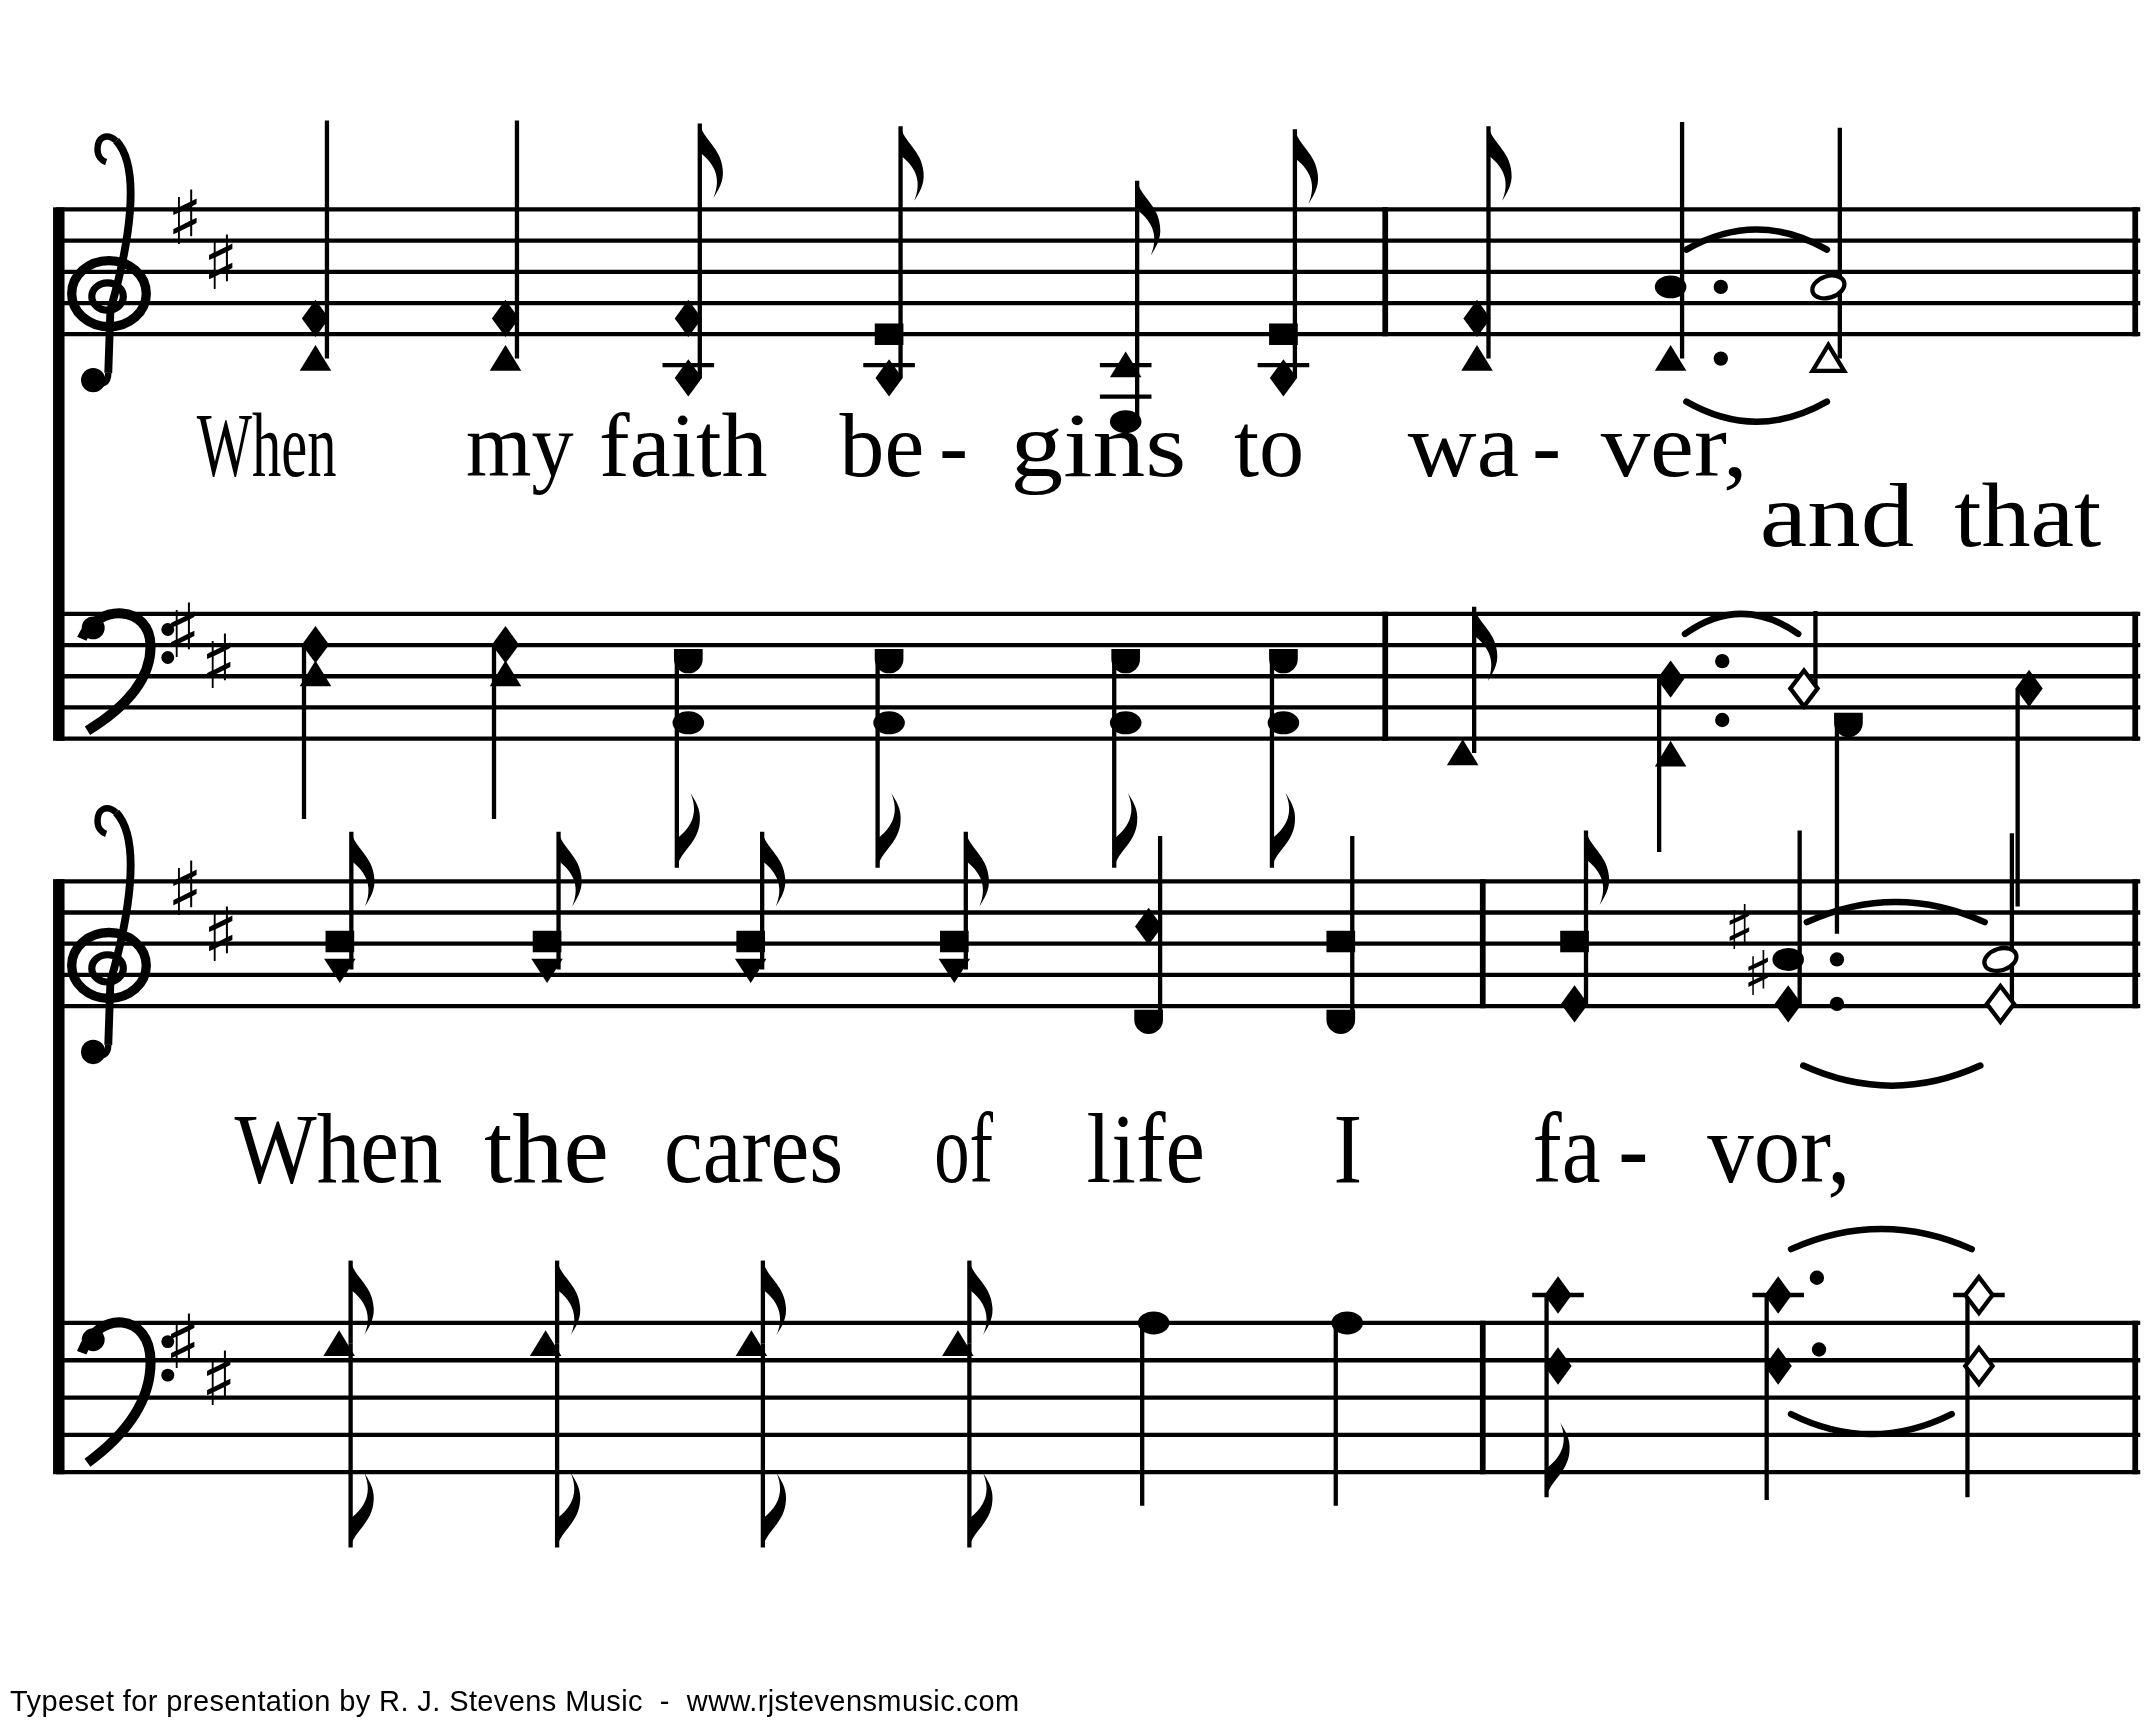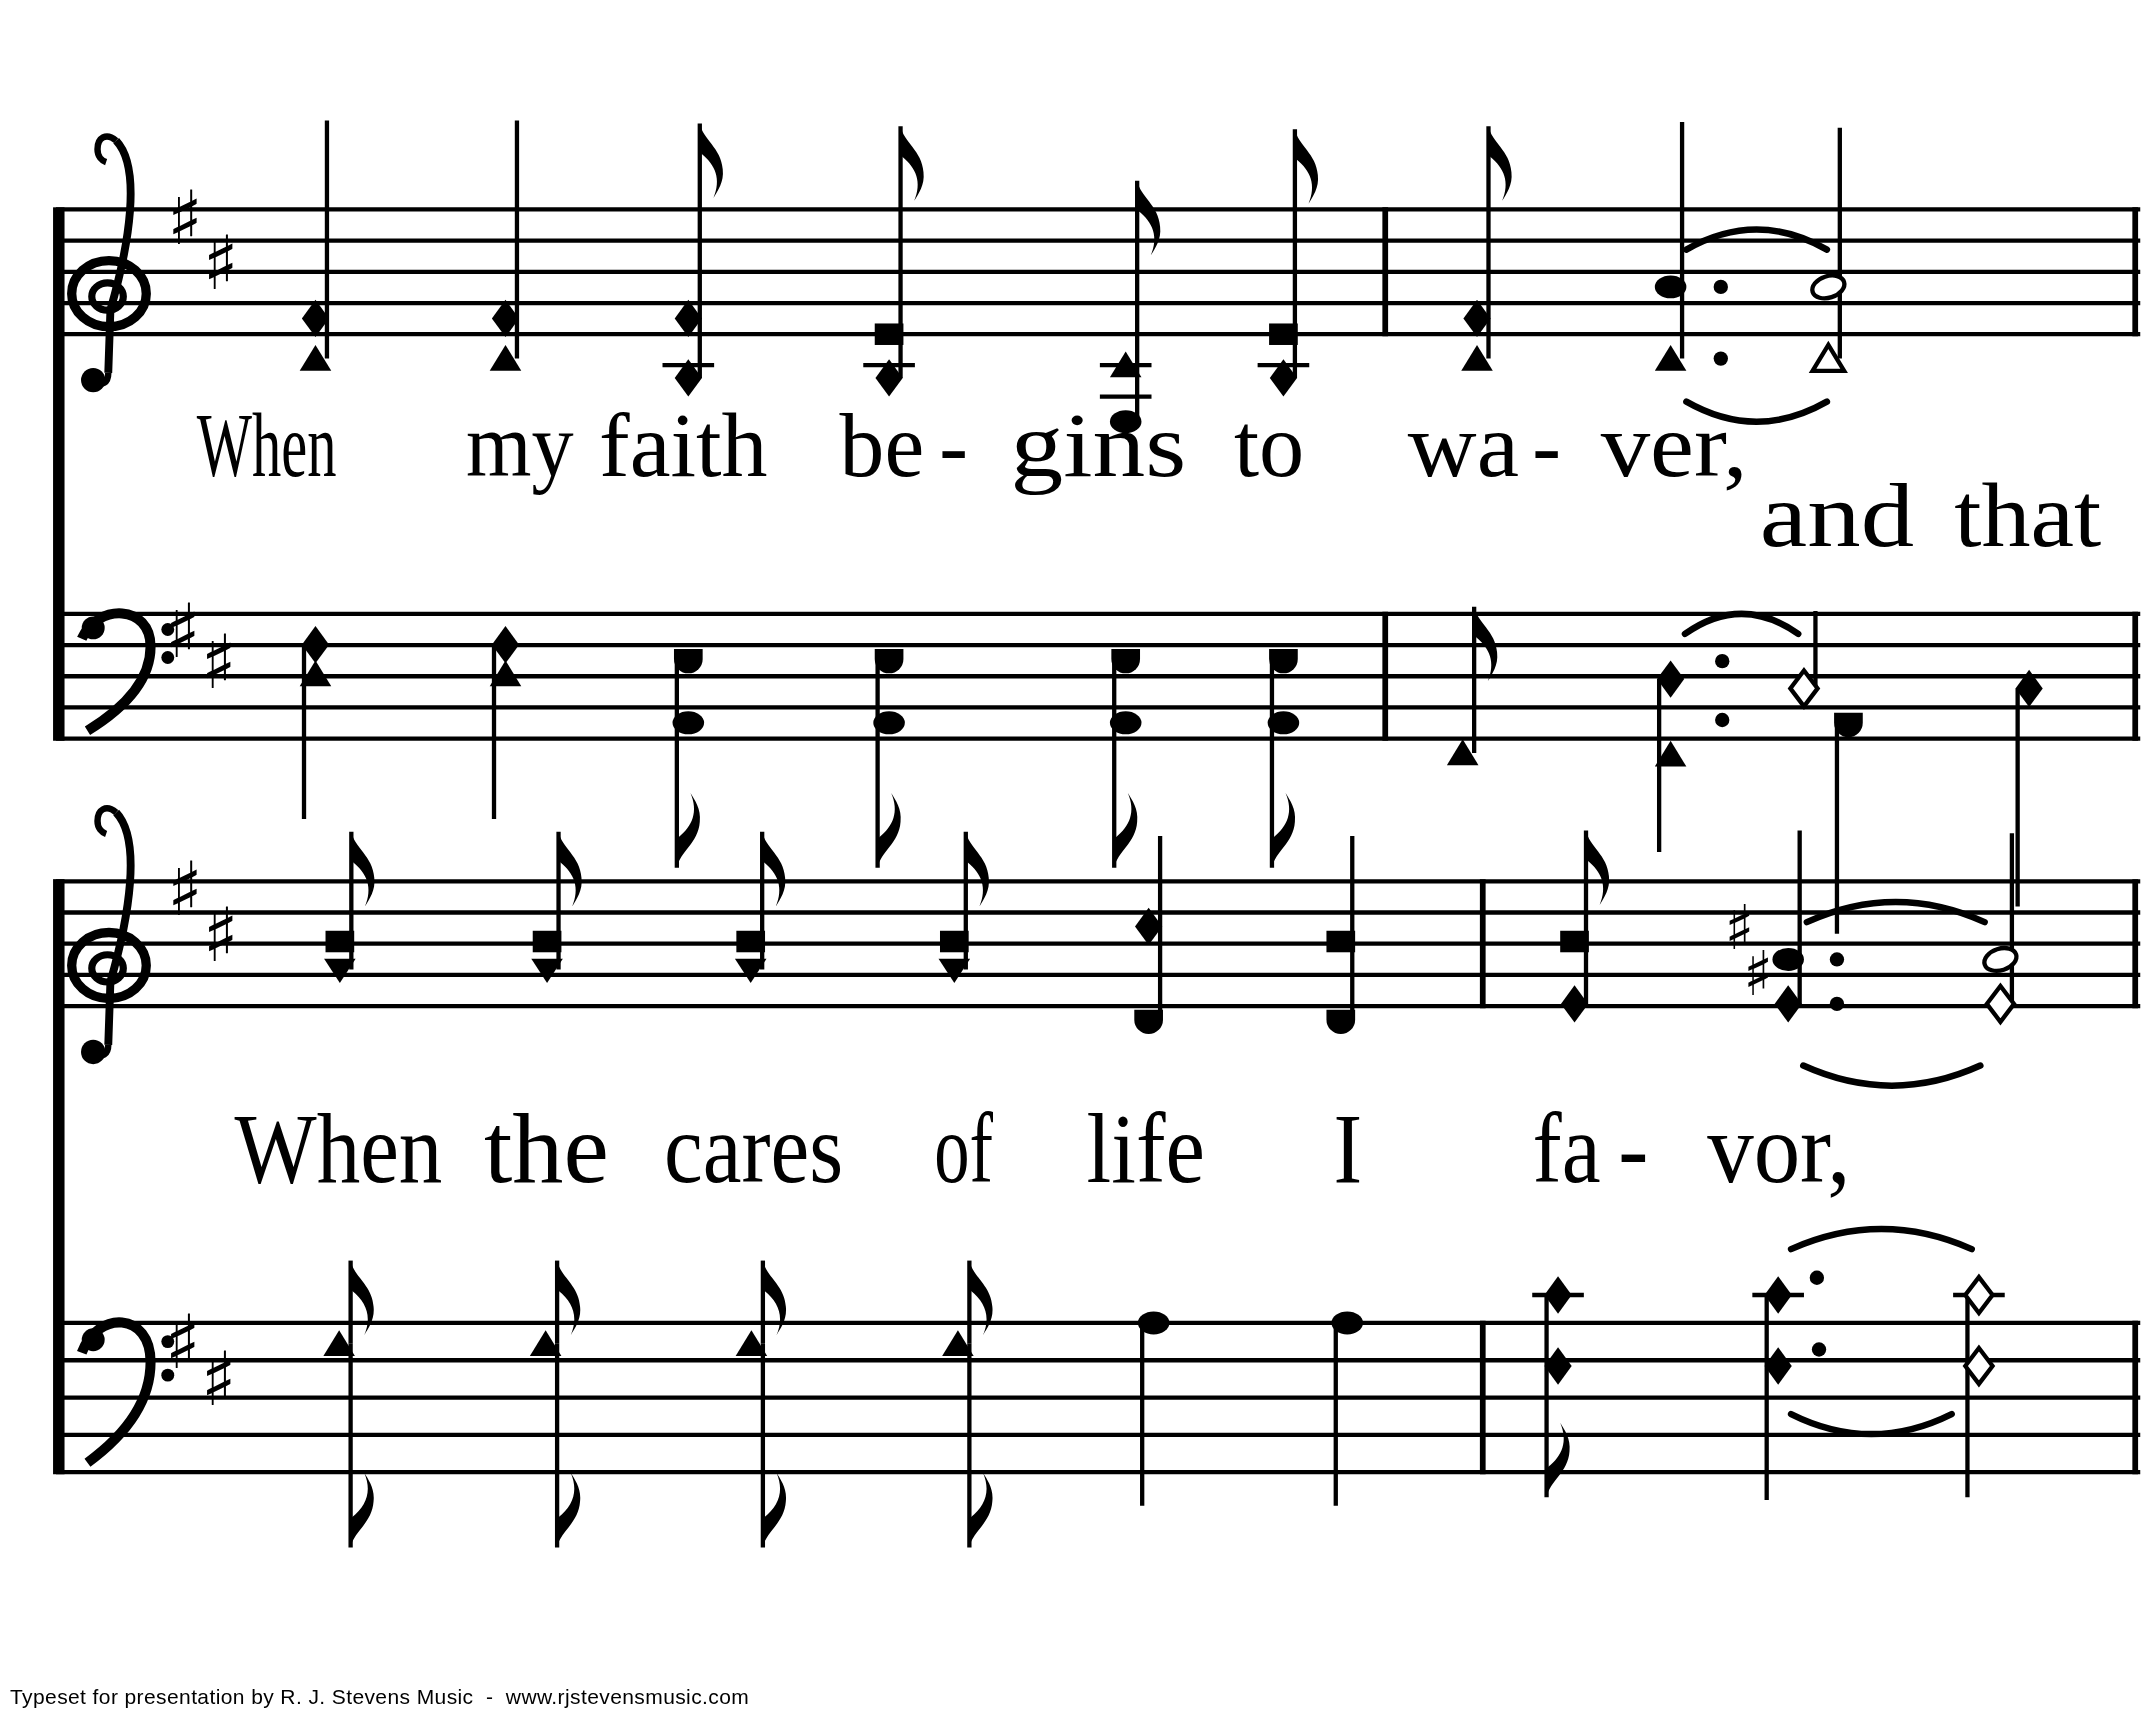--- a/index.html
+++ b/index.html
@@ -1,20 +1,20 @@
 <!DOCTYPE html>
 <html style="font-size:11.5px"><head>
 <meta charset="utf-8">
 <style>
   html,body{margin:0;padding:0;background:#ffffff;}
   .slide{position:relative;width:2151px;height:1721px;background:#ffffff;overflow:hidden;
          font-family:"Liberation Serif", serif;}
   #score{position:absolute;left:0;top:0;}
   .footer{position:absolute;left:10px;top:1685px;font-family:"Liberation Sans", sans-serif;
-          font-size:21px;color:#000;letter-spacing:0.4px;white-space:pre;}
+          font-size:29px;color:#000;letter-spacing:0.4px;white-space:pre;}
 </style>
 </head>
 <body>
 
 <div class="slide">
   <svg id="score" width="2151" height="1721" viewBox="0 0 3000 2400" xmlns="http://www.w3.org/2000/svg">
       <rect x="74" y="289" width="16" height="744" fill="#000000"></rect>
       <line x1="78" y1="292" x2="2985" y2="292" stroke="#000000" stroke-width="6"></line>
       <line x1="78" y1="335.5" x2="2985" y2="335.5" stroke="#000000" stroke-width="6"></line>
       <line x1="78" y1="379" x2="2985" y2="379" stroke="#000000" stroke-width="6"></line>

